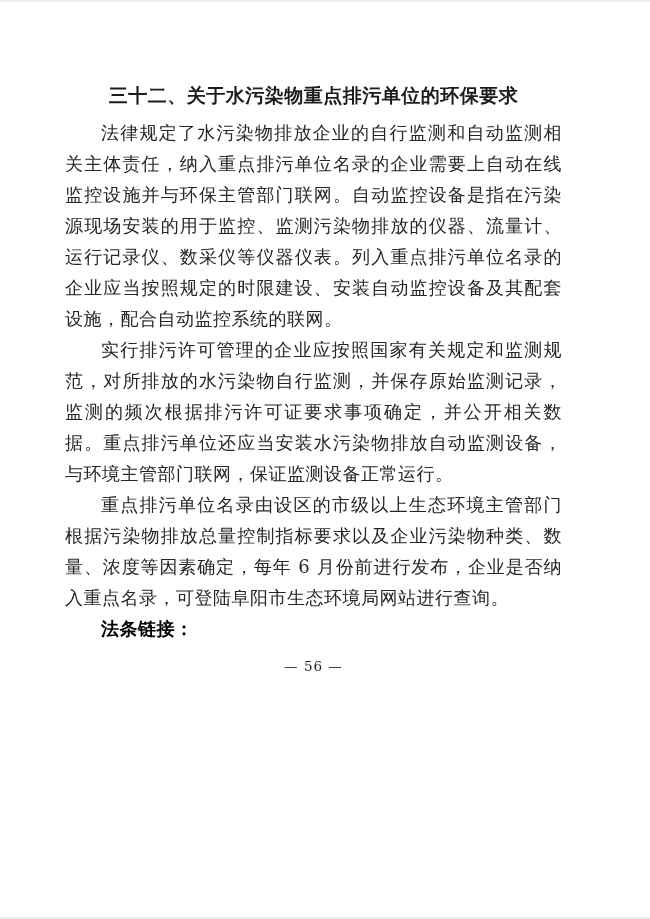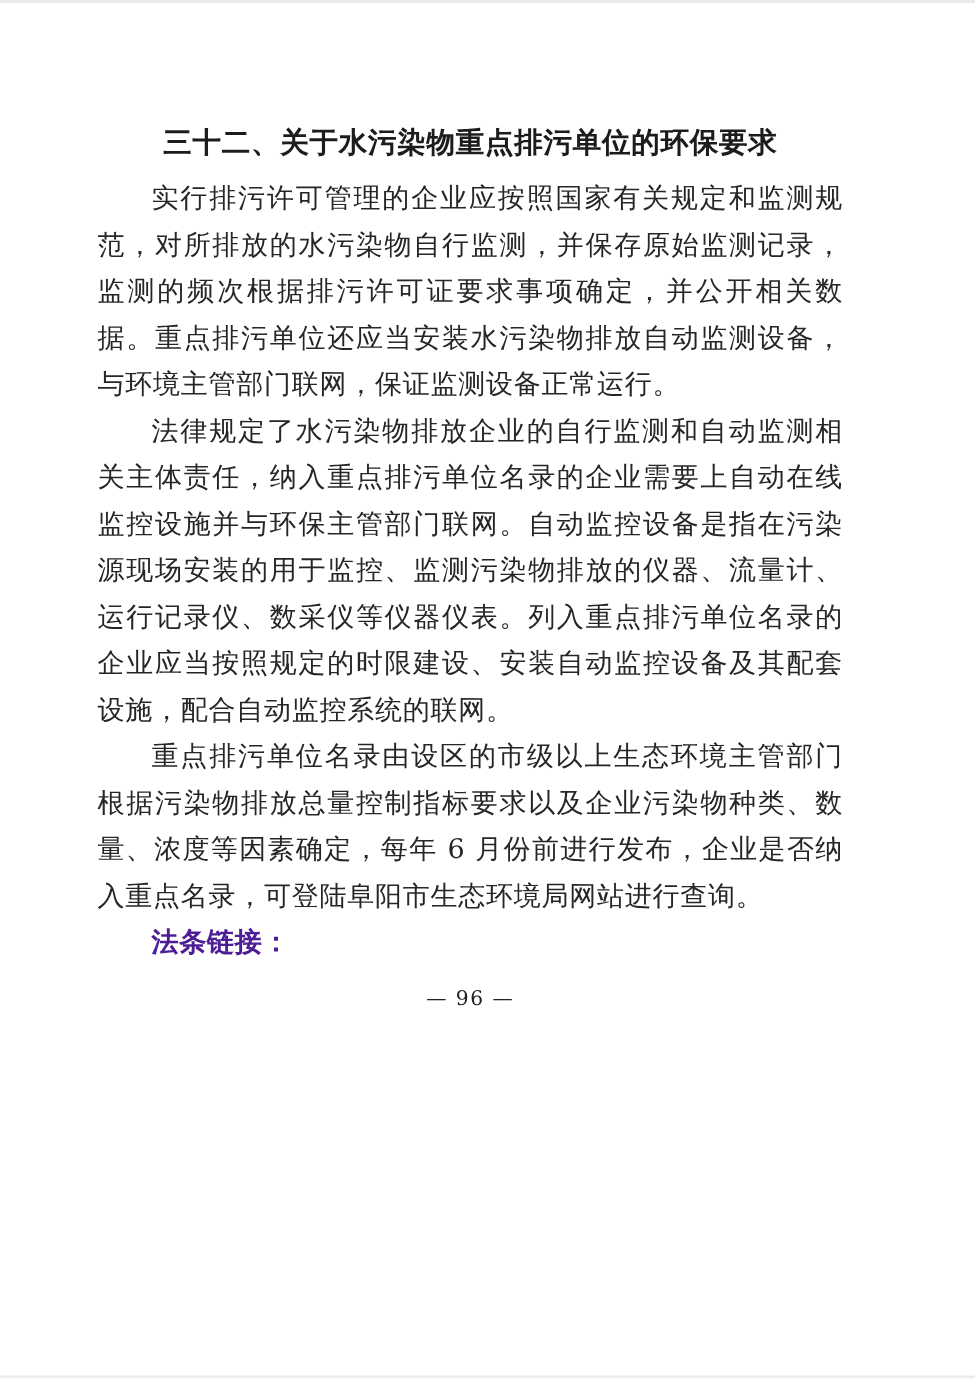--- a/index.html
+++ b/index.html
@@ -40,41 +40,41 @@
     color: #262626;
   }
   p.law-heading {
     margin: 0;
     font-family: "DejaVu Sans", "Liberation Sans", sans-serif;
     font-weight: bold;
     font-size: 18px;
     line-height: 31px;
     letter-spacing: 0.5px;
     text-indent: 2em;
-    color: #4c1d95;
+    color: #000000;
   }
   .page-number {
     margin-top: 13px;
     font-family: "DejaVu Serif", "Liberation Serif", serif;
     font-size: 13.5px;
     line-height: 18px;
     letter-spacing: 1px;
     text-align: center;
     color: #222222;
   }
 </style>
 </head>
 <body>
 
 <div class="page">
   <h1 class="title">三十二、关于水污染物重点排污单位的环保要求</h1>
 
+  <p class="body">法律规定了水污染物排放企业的自行监测和自动监测相关主体责任，纳入重点排污单位名录的企业需要上自动在线监控设施并与环保主管部门联网。自动监控设备是指在污染源现场安装的用于监控、监测污染物排放的仪器、流量计、运行记录仪、数采仪等仪器仪表。列入重点排污单位名录的企业应当按照规定的时限建设、安装自动监控设备及其配套设施，配合自动监控系统的联网。</p>
+
   <p class="body">实行排污许可管理的企业应按照国家有关规定和监测规范，对所排放的水污染物自行监测，并保存原始监测记录，监测的频次根据排污许可证要求事项确定，并公开相关数据。重点排污单位还应当安装水污染物排放自动监测设备，与环境主管部门联网，保证监测设备正常运行。</p>
-
-  <p class="body">法律规定了水污染物排放企业的自行监测和自动监测相关主体责任，纳入重点排污单位名录的企业需要上自动在线监控设施并与环保主管部门联网。自动监控设备是指在污染源现场安装的用于监控、监测污染物排放的仪器、流量计、运行记录仪、数采仪等仪器仪表。列入重点排污单位名录的企业应当按照规定的时限建设、安装自动监控设备及其配套设施，配合自动监控系统的联网。</p>
 
   <p class="body">重点排污单位名录由设区的市级以上生态环境主管部门根据污染物排放总量控制指标要求以及企业污染物种类、数量、浓度等因素确定，每年 6 月份前进行发布，企业是否纳入重点名录，可登陆阜阳市生态环境局网站进行查询。</p>
 
   <p class="law-heading">法条链接：</p>
 
 
-  <div class="page-number">— 96 —</div>
+  <div class="page-number">— 56 —</div>
 </div>
 
 </body></html>

